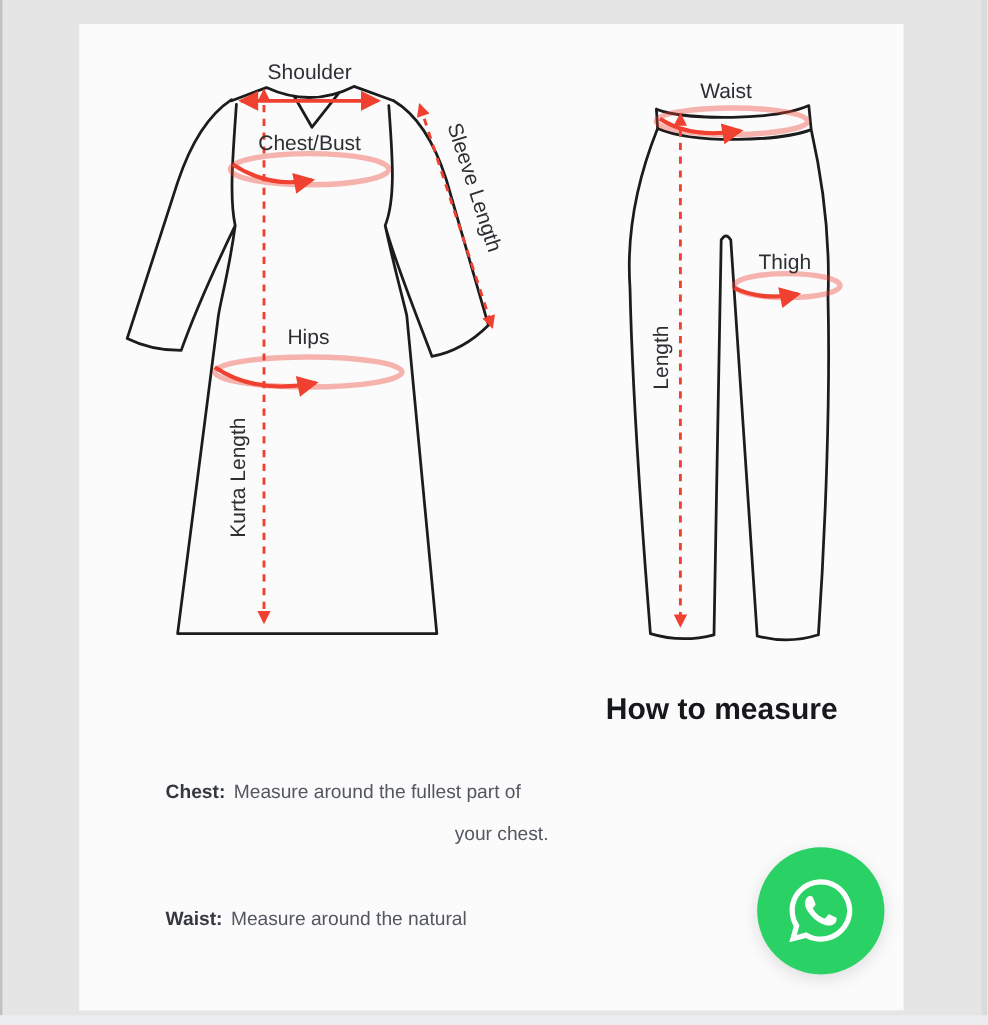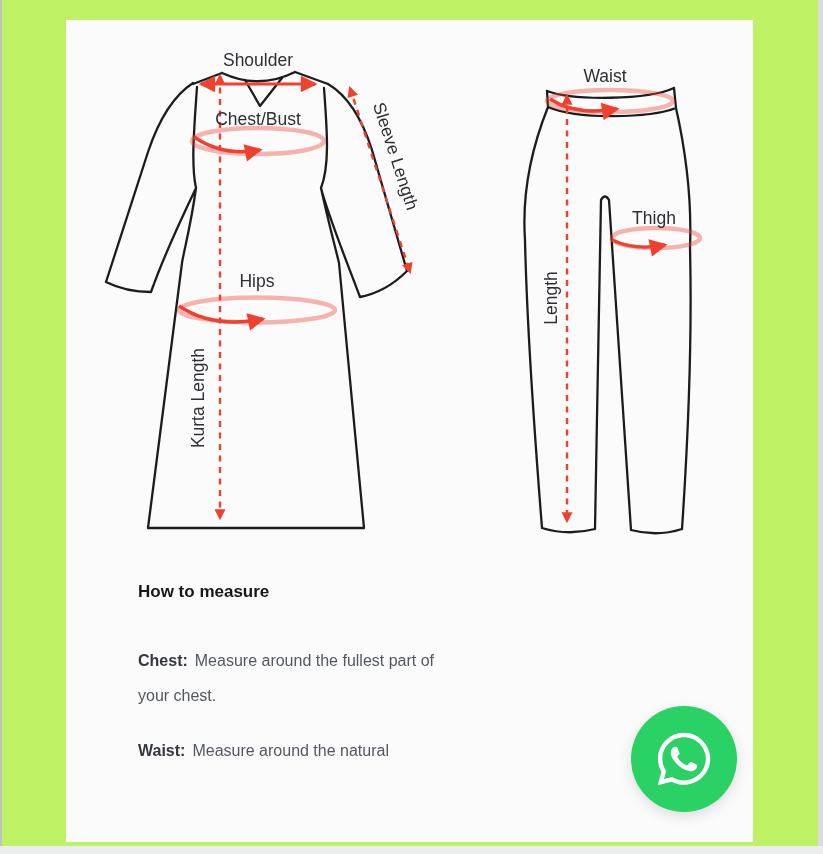--- a/index.html
+++ b/index.html
@@ -1,46 +1,46 @@
 <!DOCTYPE html>
 <html><head>
 <meta charset="utf-8">
 <style>
   html,body { margin:0; padding:0; }
   .page {
-    position:relative; width:823px; height:854px; background:#bef264;
+    position:relative; width:823px; height:854px; background:#e5e5e5;
     font-family:"Liberation Sans", sans-serif; overflow:hidden;
   }
   .edge { position:absolute; }
   .edge-left   { left:0; top:0; width:2px;  height:854px; background:#bdc2c7; }
   .edge-right  { right:0; top:0; width:5px; height:854px; background:#d9dbdd; }
   .edge-bottom { left:0; bottom:0; width:823px; height:8px; background:#ecedee; }
   .panel {
     position:absolute; left:66px; top:20px; width:687px; height:822px;
     background:#fbfbfc;
   }
   .diagram { position:absolute; left:0; top:0; }
   .diagram text {
     font-size:17.5px; fill:#2d2f33;
     font-family:"Liberation Sans", sans-serif;
   }
   .howto {
     position:absolute; left:138px; top:576px; width:560px;
   }
   .howto h2 {
-    margin:0; font-size:17px; line-height:31px; font-weight:700;
-    color:#16181c; letter-spacing:0;
+    margin:0; font-size:25px; line-height:31px; font-weight:700;
+    color:#16181c; letter-spacing:0;text-align:right;
   }
   .howto p {
     margin:36px 0 0 0; font-size:16px; line-height:35px;
     color:#53575e; font-weight:400;
   }
-  .howto p + p { margin-top:20px; }
+  .howto p + p { margin-top:36px; }
   .howto strong { color:#35393f; font-weight:700; margin-right:7px; }
-  .howto .wrap { display:block; }
+  .howto .wrap { display:block;text-align:center; }
   .wa-button {
     position:absolute; left:631px; top:706px; width:106px; height:106px;
     border:none; border-radius:50%; background:#2ad164; cursor:pointer;
     display:flex; align-items:center; justify-content:center; padding:0;
     box-shadow:0 4px 14px rgba(0,0,0,0.12);
   }
 </style>
 </head>
 <body>
 

